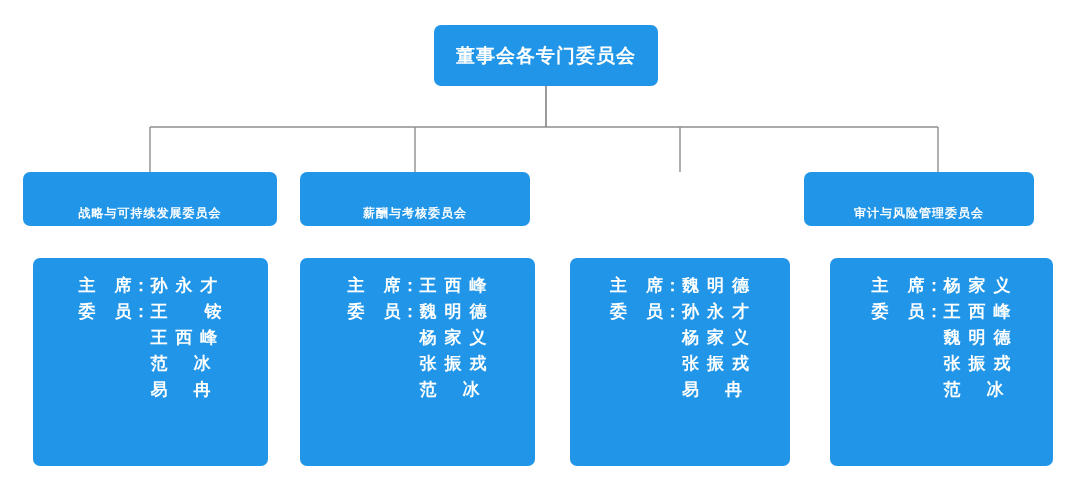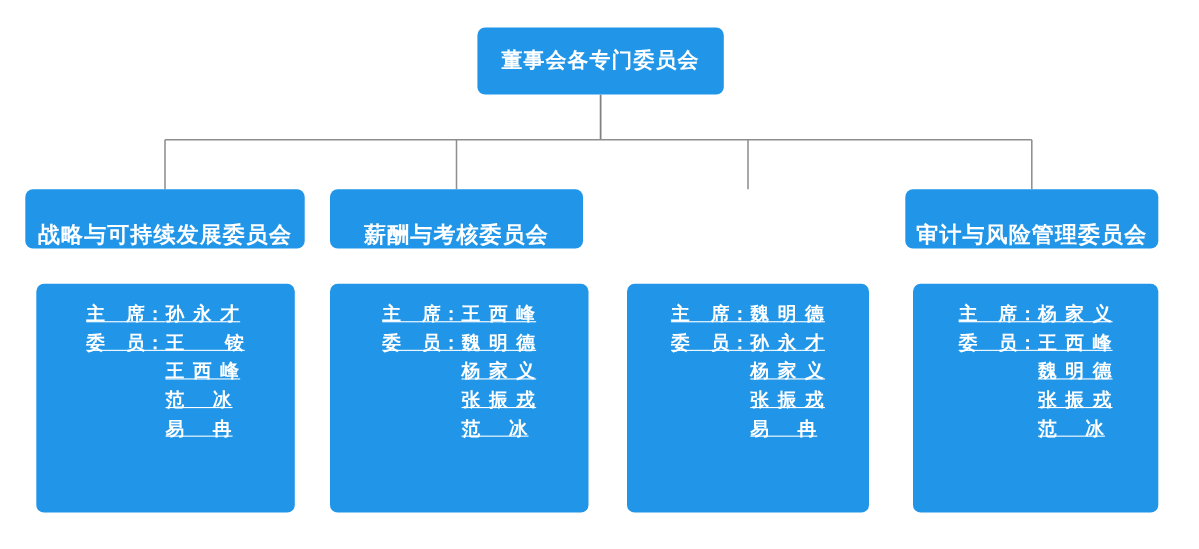--- a/index.html
+++ b/index.html
@@ -63,28 +63,28 @@
   }
   .root-box .node-title {
     font-size: 19px;
   }
 
   
   .committee-header {
     height: 54px;
   }
   .committee-header .node-title {
-    font-size: 20px;
+    font-size: 12px;
     margin-top: 28px;
   }
 
   .committee-header.c0 { left: 23px;  top: 172px; width: 254px; }
   .committee-header.c1 { left: 300px; top: 172px; width: 230px; text-align: center; }
   .committee-header.c2 { left: 565px; top: 172px; width: 230px; }
-  .committee-header.c3 { left: 823px; top: 172px; width: 230px; }
+  .committee-header.c3 { left: 804px; top: 172px; width: 230px; }
 
   
   .committee-body {
     top: 258px;
     height: 208px;
     padding: 16px 0 0 0;
   }
   .committee-body.c0 { left: 33px;  width: 235px; }
   .committee-body.c1 { left: 300px; width: 235px; }
   .committee-body.c2 { left: 570px; width: 220px; }
@@ -95,21 +95,20 @@
     border-collapse: collapse;
     font-size: 17px;
     font-weight: bold;
     color: #ffffff;
     letter-spacing: 1px;
   }
   .member-table td {
     padding: 0 0 3px 0;
     vertical-align: top;
     white-space: nowrap;
-    text-decoration: underline;
   }
   .role-label {
     text-align: left;
     padding-right: 4px;
   }
   .name-cell {
     text-align: left;
     margin-top: 33px;
   }
   .name-line {

